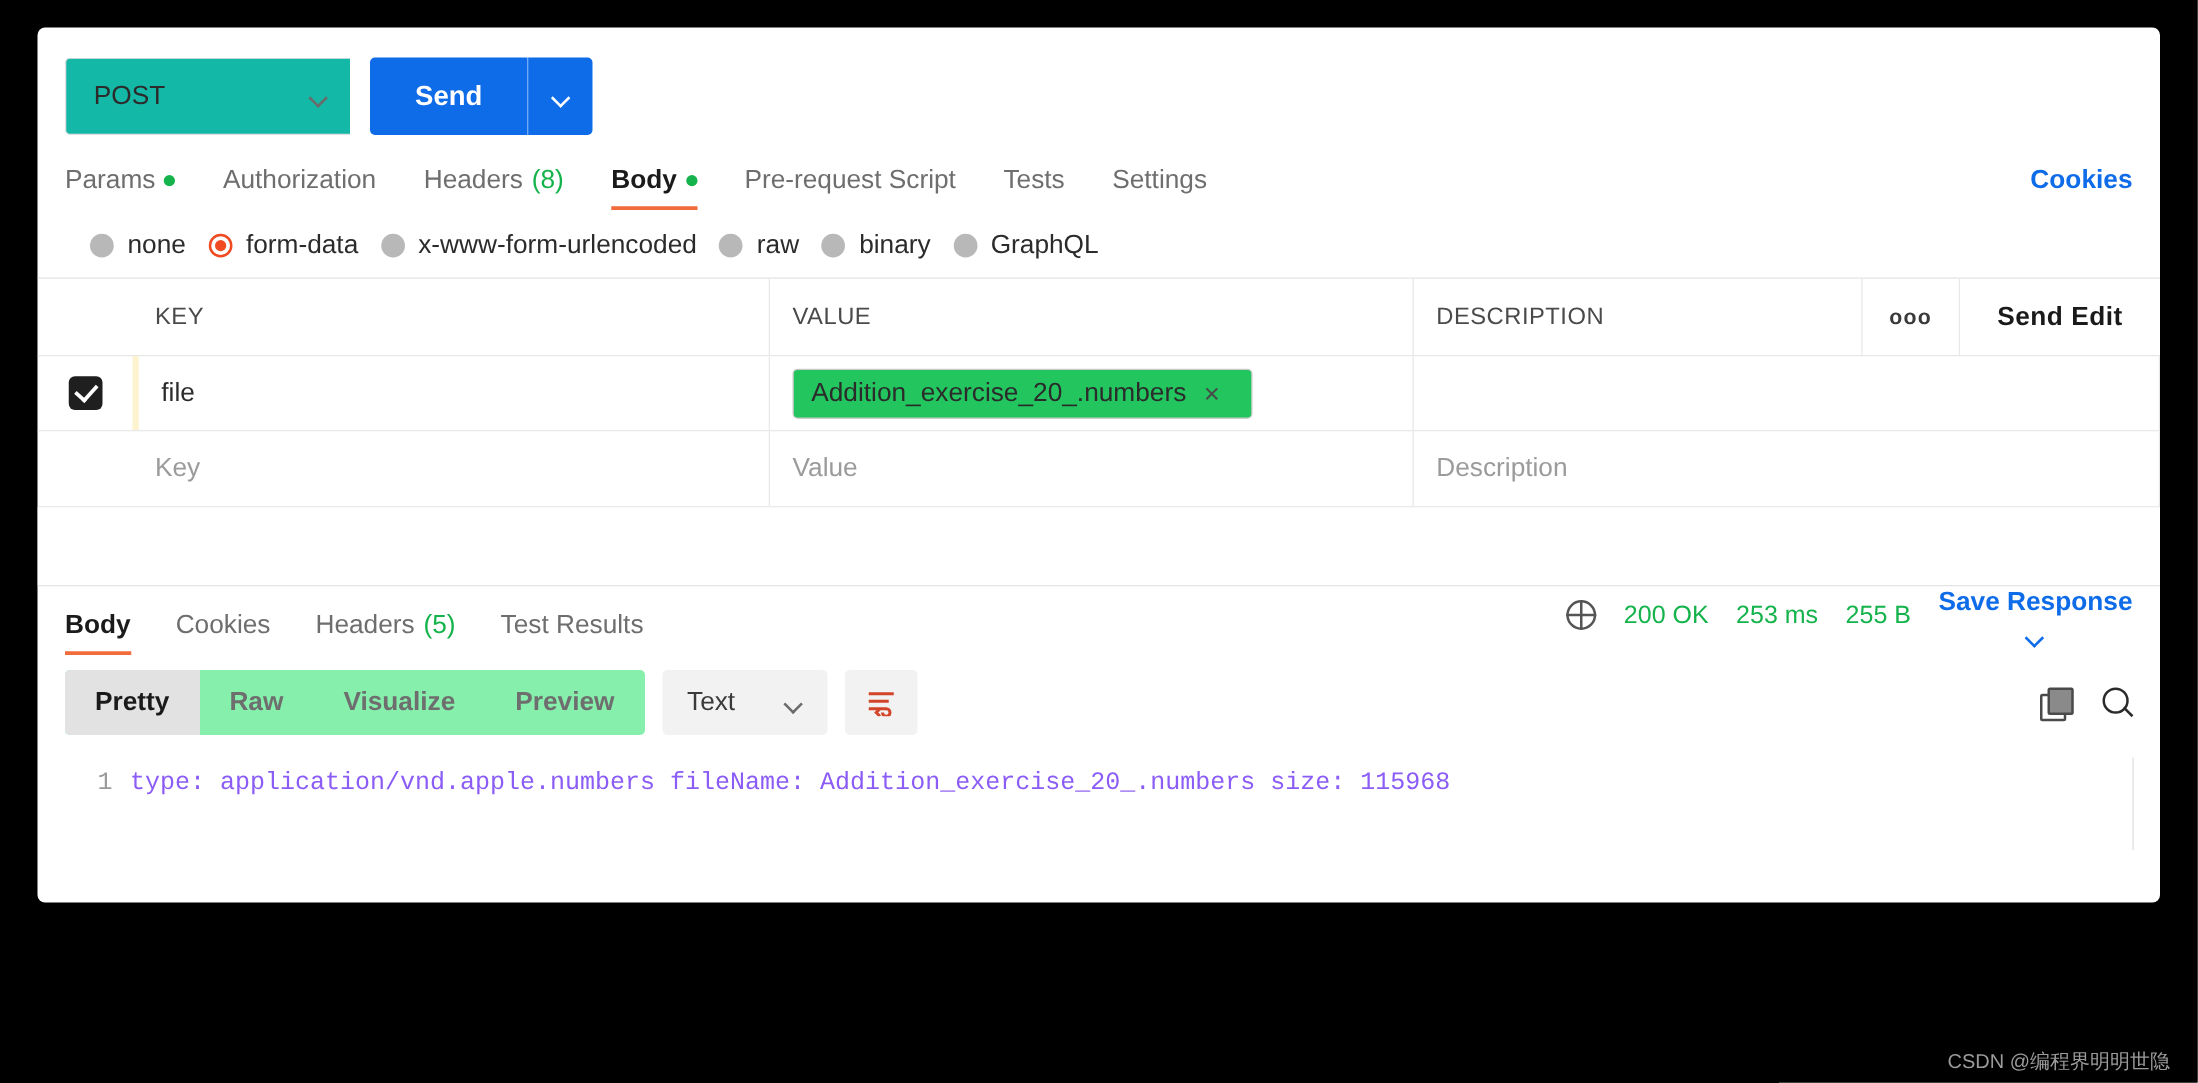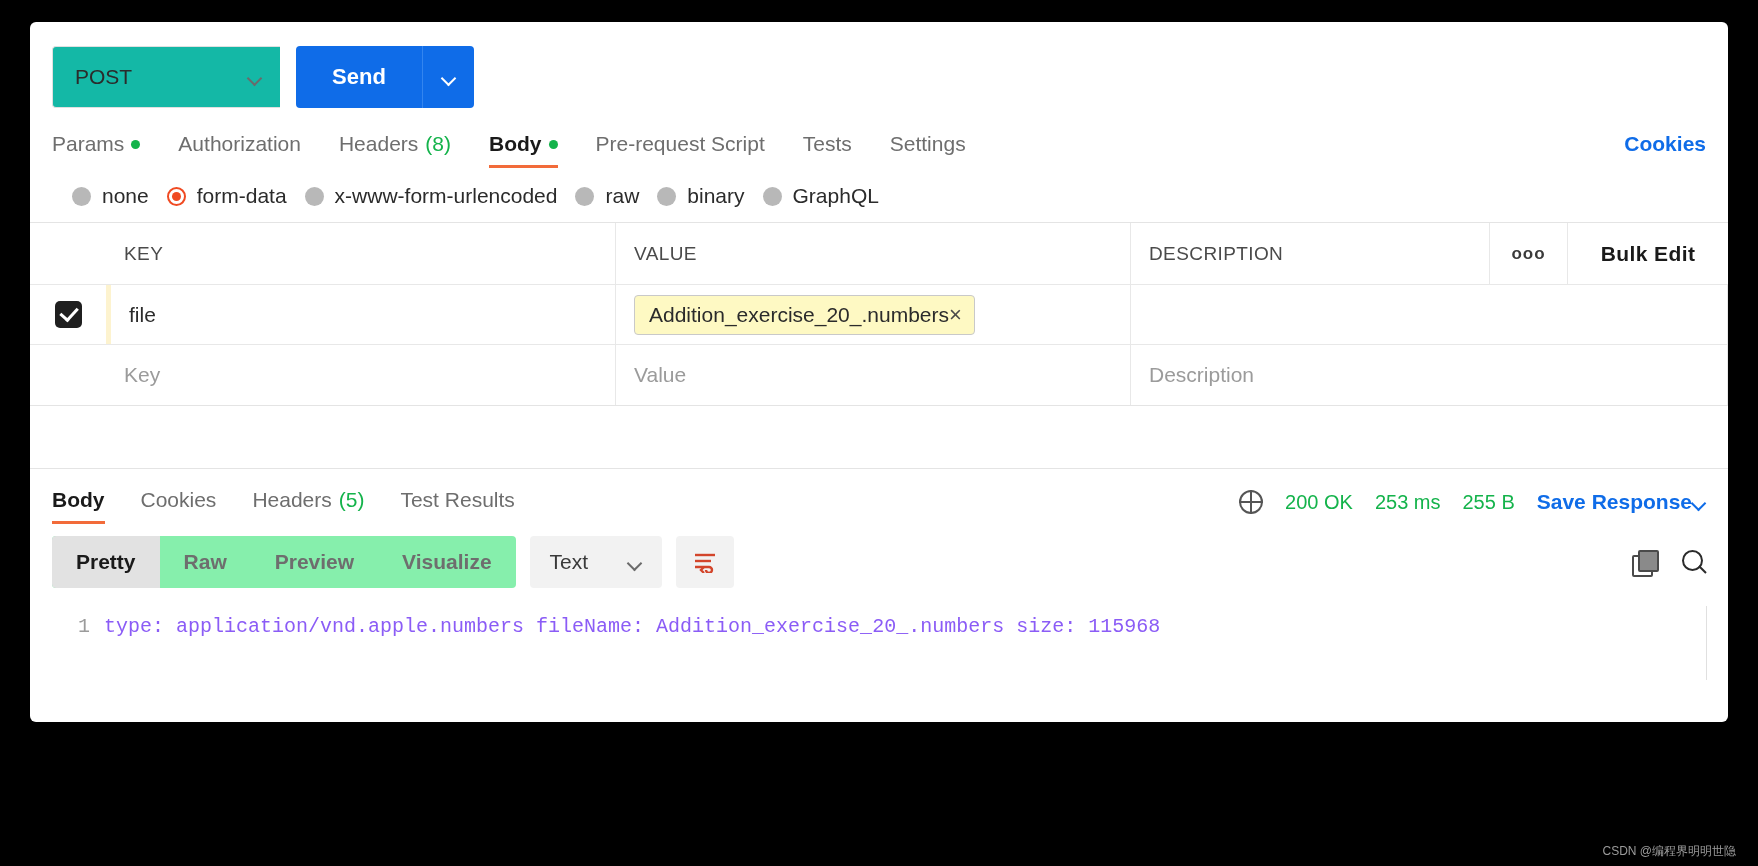--- a/index.html
+++ b/index.html
@@ -214,25 +214,25 @@
     transform: rotate(42deg) translate(-1px,-2px);
   }
   .row-accent { width: 5px; background: #fdf3cf; align-self: stretch; }
 
   .cell-text { font-size: 21px; color: #2b2b2b; }
   .cell-placeholder { font-size: 21px; color: #9b9b9b; }
 
   .file-chip {
     display: inline-flex;
     align-items: center;
-    gap: 0;
+    gap: 14px;
     border: 1px solid #c9c9c9;
     border-radius: 4px;
-    background: #fef9c3;
-    padding: 7px 12px 7px 14px;
+    background: #22c55e;
+    padding: 7px 25px 7px 14px;
     font-size: 21px;
     color: #2b2b2b;
   }
   .chip-x {
     font-size: 22px; color: #4a4a4a; cursor: pointer; line-height: 1;
   }
   .table-filler { height: 62px; background: #fff; }
 
   
   .resp-tabs {
@@ -268,21 +268,21 @@
     content: ""; position: absolute;
     top: 50%; left: -2px; right: -2px;
     height: 0; border-top: 2px solid #555;
     transform: translateY(-50%);
   }
   .m-ok { color: #14b34b; font-weight: normal; }
   .m-time { color: #14b34b; }
   .m-size { color: #14b34b; }
   .save-resp {
     color: #0f6ce8; font-weight: bold; font-size: 21px;
-    display: flex; align-items: center; cursor: pointer;
+    display: flex; align-items: center; gap: 11px; cursor: pointer; flex-direction: column;
   }
   .save-resp .chev::before { border-color: #0f6ce8; }
 
   
   .viewer-bar {
     display: flex;
     align-items: center;
     padding: 12px 22px;
     gap: 14px;
   }
@@ -383,21 +383,21 @@
     position: absolute;
     right: 10px; top: 6px;
     width: 12px; height: 74px;
     border-left: 1px solid #e0e0e0;
   }
 
   
   .watermark {
     position: absolute;
     right: 22px; bottom: 6px;
-    font-size: 12px;
+    font-size: 16px;
     color: #9b9b9b;
   }
 </style>
 </head>
 <body>
 
 <div class="app-window">
 
   <div class="urlbar">
     <div class="method-box">
@@ -471,21 +471,21 @@
 
     <div class="kv-row hdr-row">
       <div class="cell c-check"></div>
       <div class="cell c-key">KEY</div>
       <div class="cell c-value">VALUE</div>
       <div class="cell c-desc">DESCRIPTION</div>
       <div class="cell c-opts">
         <span class="dots-icon">ooo</span>
       </div>
       <div class="cell c-bulk">
-        <span class="bulk-edit">Bulk Edit</span>
+        <span class="bulk-edit">Send Edit</span>
       </div>
     </div>
 
     <div class="kv-row">
       <div class="cell c-check">
         <span class="checkbox"></span>
       </div>
       <div class="row-accent"></div>
       <div class="cell c-key" style="width:505px">
         <span class="cell-text">file</span>
@@ -541,22 +541,22 @@
         <span>Save Response</span>
         <span class="chev"></span>
       </span>
     </div>
   </div>
 
   <div class="viewer-bar">
     <div class="seg-group">
       <div class="seg active">Pretty</div>
       <div class="seg">Raw</div>
+      <div class="seg">Visualize</div>
       <div class="seg">Preview</div>
-      <div class="seg">Visualize</div>
     </div>
     <div class="fmt-select">
       <span>Text</span>
       <span class="chev"></span>
     </div>
     <div class="wrap-btn">
       <svg width="26" height="22" viewBox="0 0 26 22">
         <line x1="3" y1="4" x2="23" y2="4" stroke="#d3452b" stroke-width="2.4"></line>
         <line x1="3" y1="10" x2="19" y2="10" stroke="#d3452b" stroke-width="2.4"></line>
         <path d="M3 16 H17 a4 4 0 0 1 0 0 M17 16 a3 3 0 1 1 -3 3" fill="none" stroke="#d3452b" stroke-width="2.4"></path>

